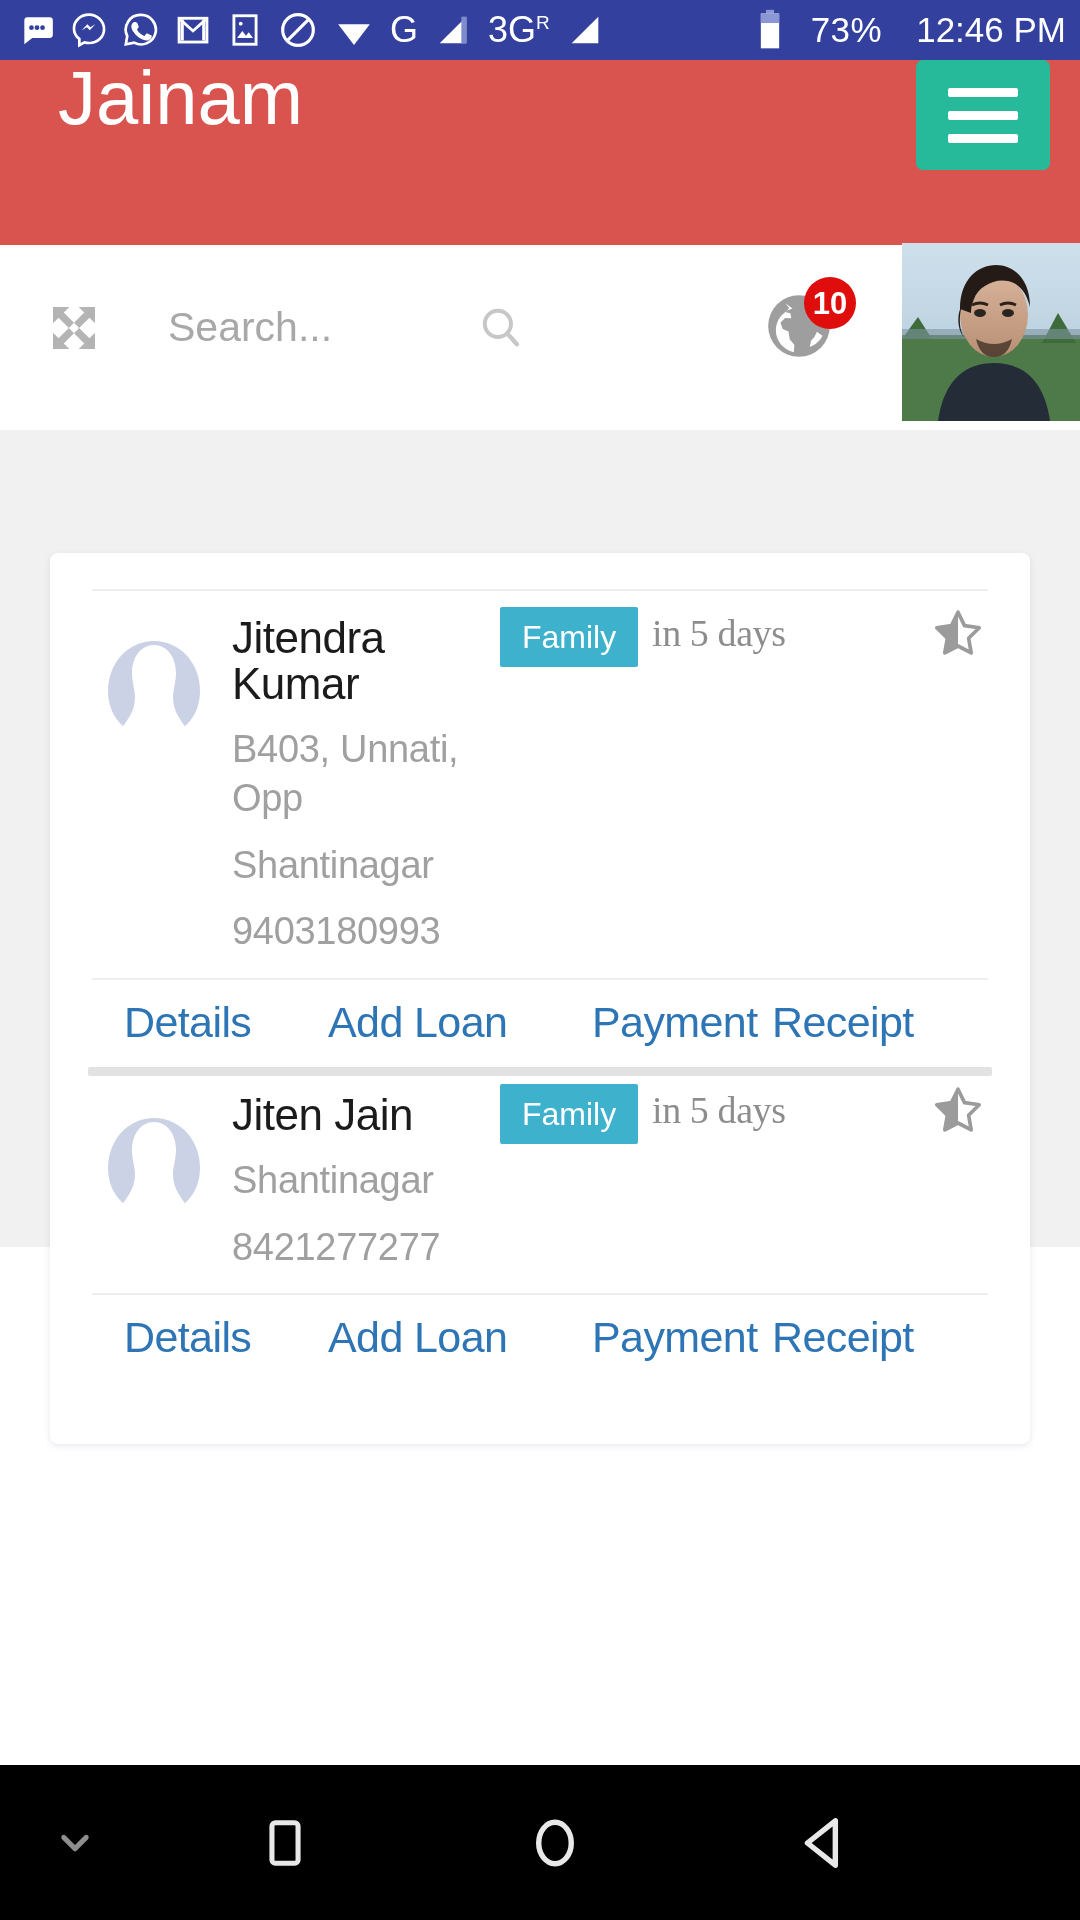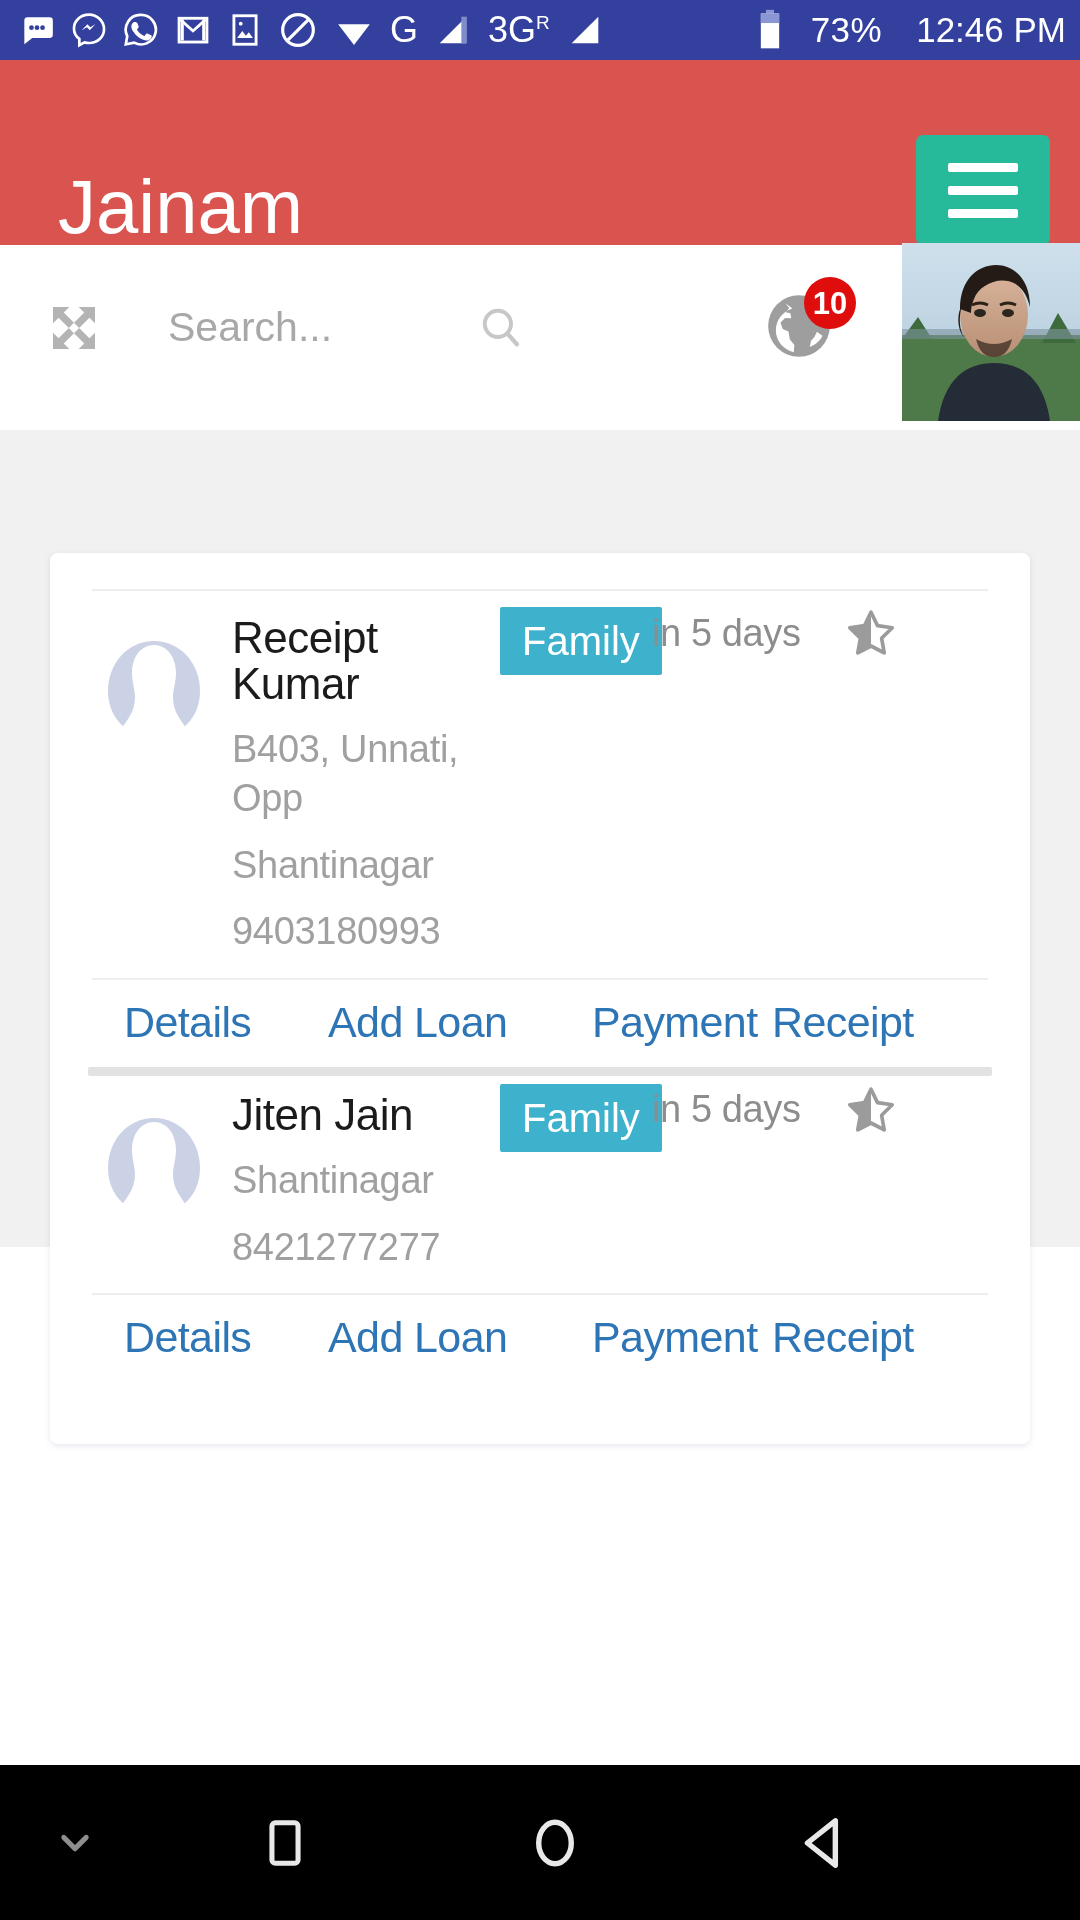--- a/index.html
+++ b/index.html
@@ -20,21 +20,21 @@
   .sb-right{ display:flex; align-items:center; gap:28px; }
   .sb-ico{ display:inline-flex; align-items:center; justify-content:center; }
   .sb-ico svg{ display:block; }
   .sb-text{ font-size:35px; letter-spacing:0.5px; font-weight:400; }
   .sb-time{ font-size:35px; font-weight:400; padding-left:6px; }
   .sup{ font-size:19px; vertical-align:super; }
   .netlabel{ font-size:36px; line-height:1; }
 
   
   .appbar{
-    height:185px; background:#d9534f; display:flex; align-items:flex-end;
+    height:185px; background:#d9534f; display:flex; align-items:flex-start;
     justify-content:space-between; padding:0 30px 0 58px; position:relative;
   }
   .app-title{
     color:#ffffff; font-size:76px; font-weight:400; letter-spacing:0px;
     line-height:1;
   }
   .menu-btn{
     width:134px; height:110px; background:#26b99a; border-radius:7px;
     display:flex; flex-direction:column; align-items:center; justify-content:center;
     gap:14px; border:none; cursor:pointer;
@@ -83,24 +83,24 @@
   .row{ display:flex; align-items:flex-start; padding-top:16px; }
   .av{ width:124px; height:118px; flex:0 0 auto; margin-top:24px; margin-right:16px; }
   .info{ flex:0 0 auto; width:268px; padding-top:8px; }
   .cname{
     font-size:44px; color:#1b1b1b; font-weight:400; line-height:1.05;
     letter-spacing:-0.5px;
   }
   .cmeta{ font-size:38px; color:#a0a0a0; line-height:1.28; margin-top:18px; letter-spacing:-0.3px; }
   .tagcol{ width:152px; flex:0 0 auto; display:flex; align-items:center; }
   .tag{
-    background:#3eb1cd; color:#ffffff; font-size:40px;
+    background:#3eb1cd; color:#ffffff; font-size:32px;
     padding:14px 22px; border-radius:2px; display:inline-block; line-height:1;
   }
-  .duecol{ flex:1 1 auto; display:flex; align-items:center; justify-content:flex-start; gap:44px; padding-right:4px; }
+  .duecol{ flex:1 1 auto; display:flex; align-items:center; justify-content:space-between; gap:44px; padding-right:4px;font-family:Liberation Serif, serif; }
   .due{ font-size:38px; color:#8d8d8d; letter-spacing:-0.4px; }
   .star{ width:52px; height:52px; }
   .hr-mid{ height:2px; background:#ededf2; margin-top:22px; }
   .actions{ display:flex; align-items:center; padding:18px 0 20px 0; }
   .act{
     color:#2e75b6; font-size:43px; font-weight:400; cursor:pointer;
     letter-spacing:-0.6px; text-decoration:none;margin-left:32px;
   }
   .act.details{ width:172px; }
   .act.addloan{ width:232px; }
@@ -269,21 +269,21 @@
       <div class="hr-top"></div>
 
       <div class="row">
         <span class="av">
           <svg viewBox="0 0 124 118" width="124" height="118">
             <path fill="#ccd2e6" d="M62 10c26 0 46 22 46 50 0 26-18 46-46 46S16 86 16 60C16 32 36 10 62 10z"></path>
             <path fill="#ffffff" d="M62 14c13 0 22 12 22 28 0 9-3 17-3 24 0 16 9 24 15 34 2 3 3 6 3 10H25c0-4 1-7 3-10 6-10 15-18 15-34 0-7-3-15-3-24 0-16 9-28 22-28z"></path>
           </svg>
         </span>
         <div class="info">
-          <div class="cname">Receipt Kumar</div>
+          <div class="cname">Jitendra Kumar</div>
           <div class="cmeta">B403, Unnati, Opp</div>
           <div class="cmeta">Shantinagar</div>
           <div class="cmeta">9403180993</div>
         </div>
         <div class="tagcol">
           <span class="tag">Family</span>
         </div>
         <div class="duecol">
           <span class="due">in 5 days</span>
           <span class="star">

